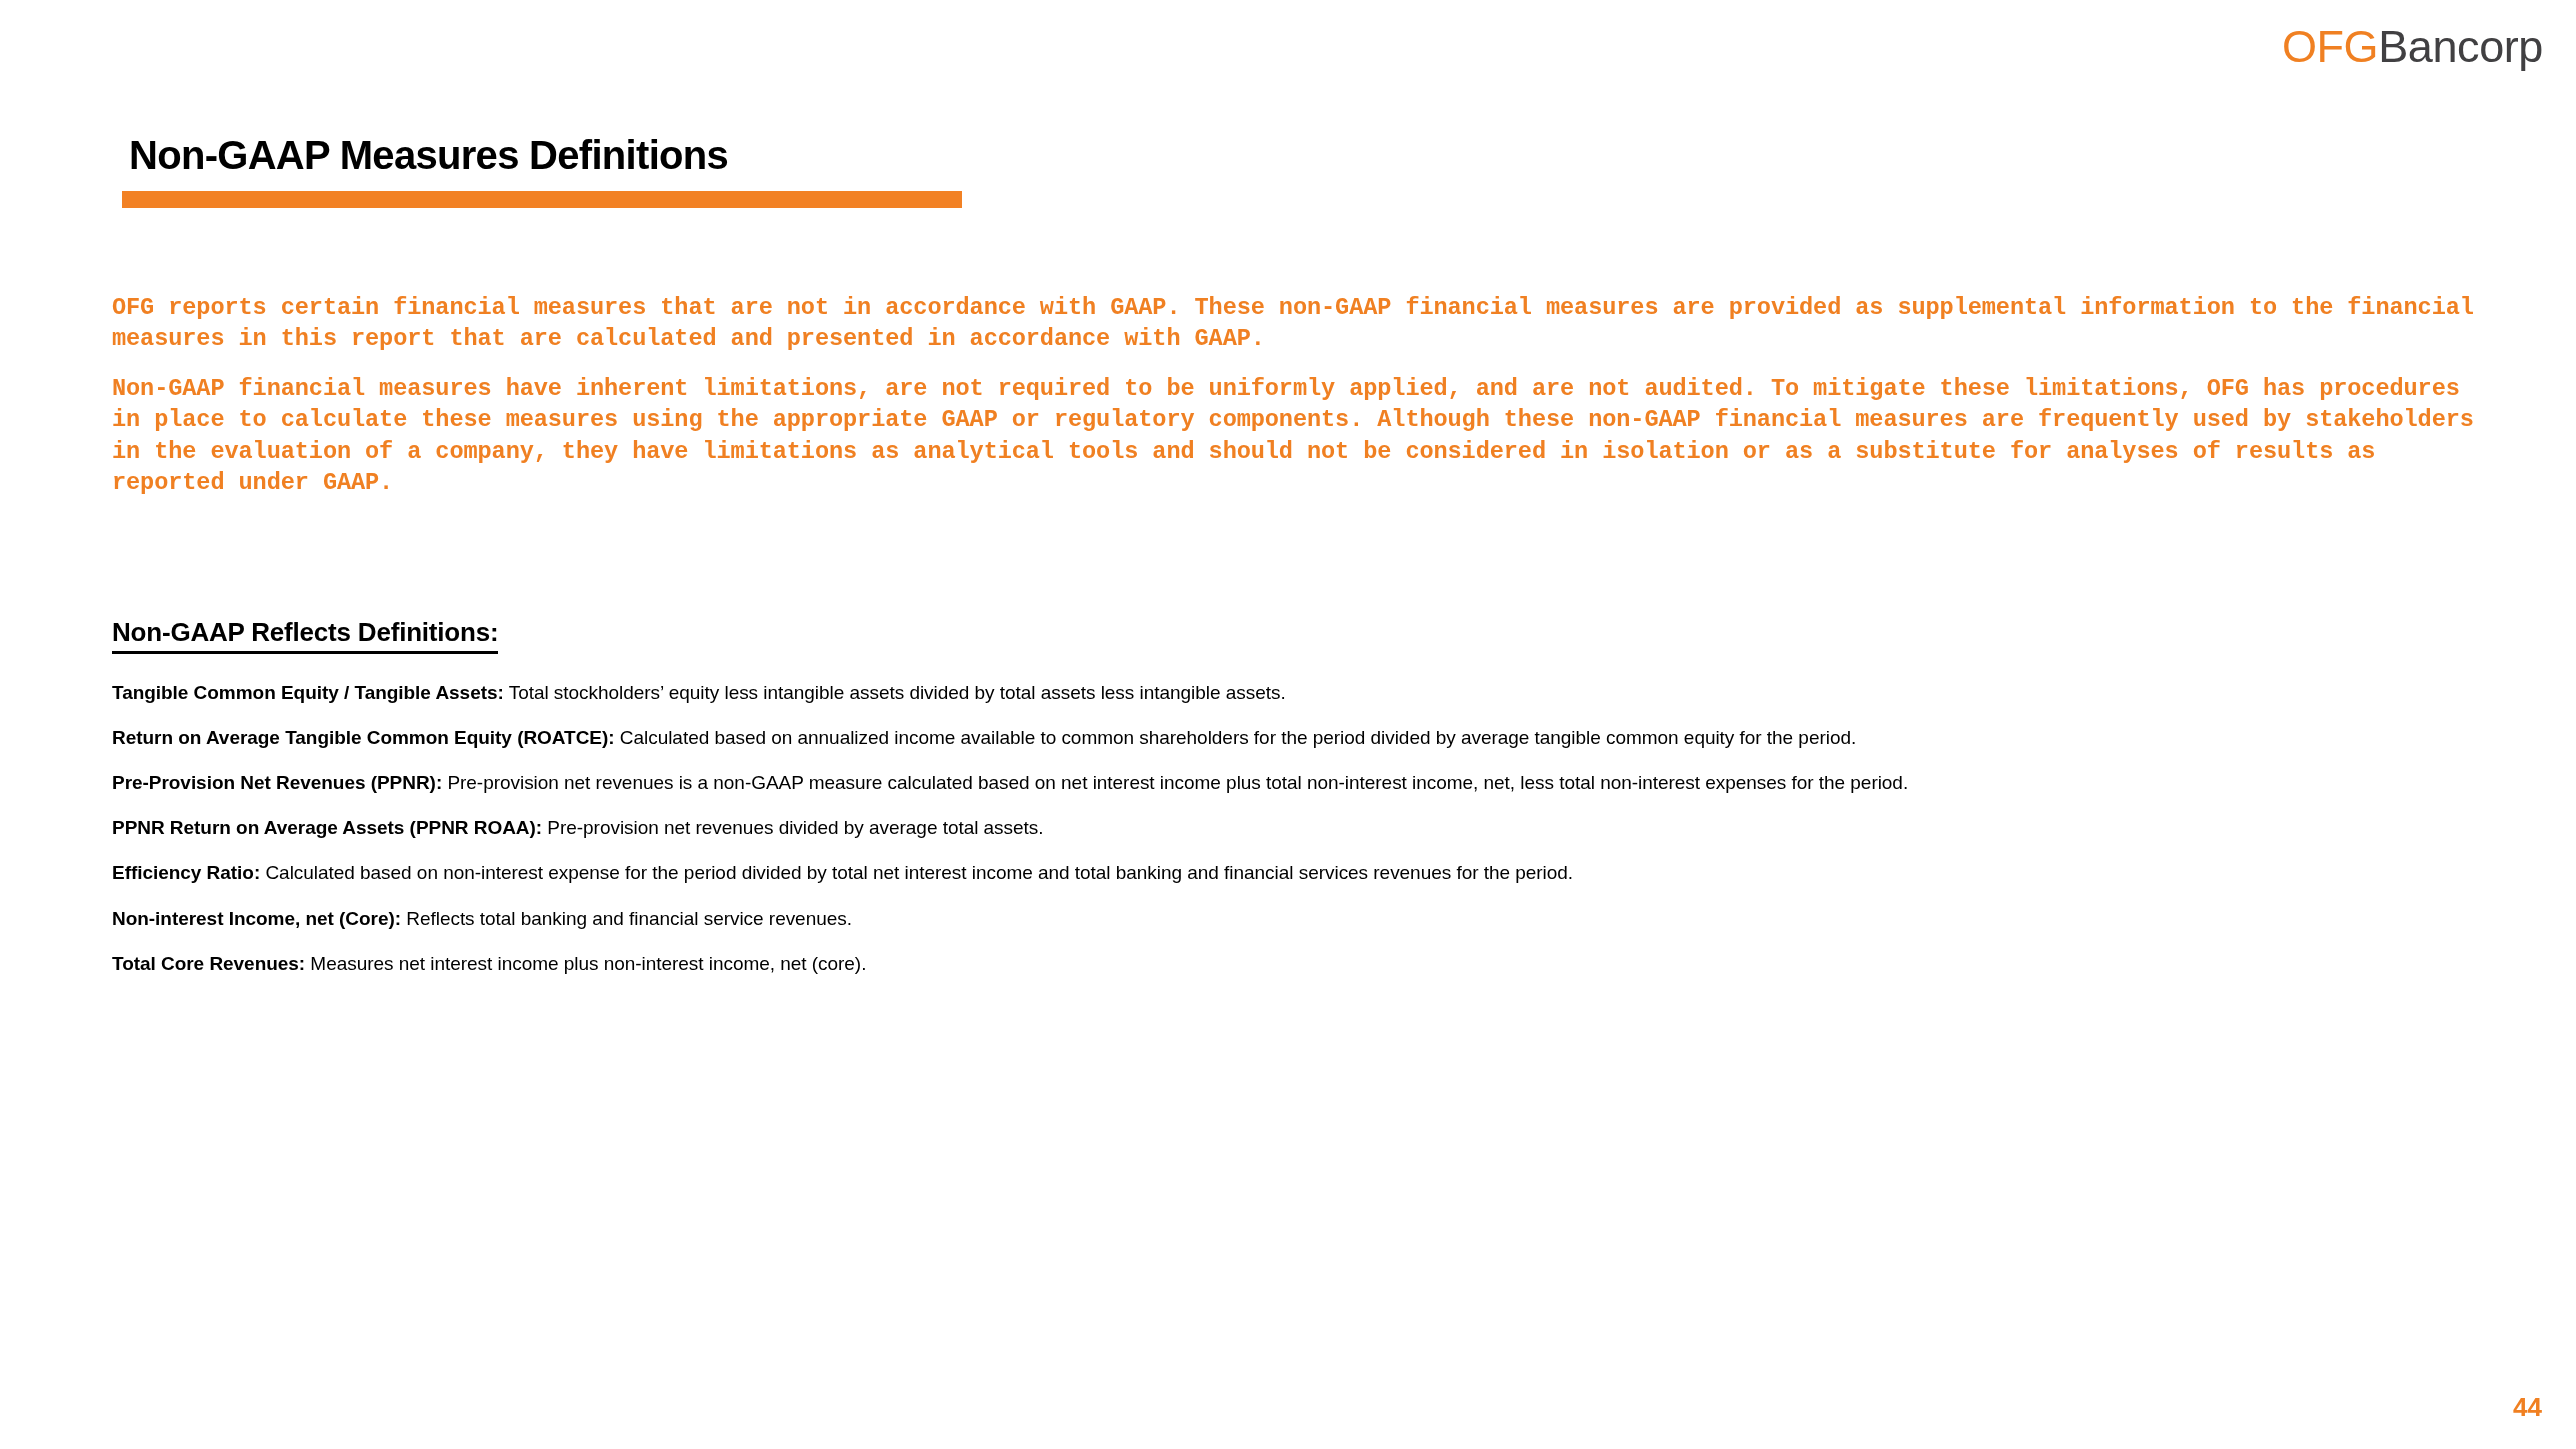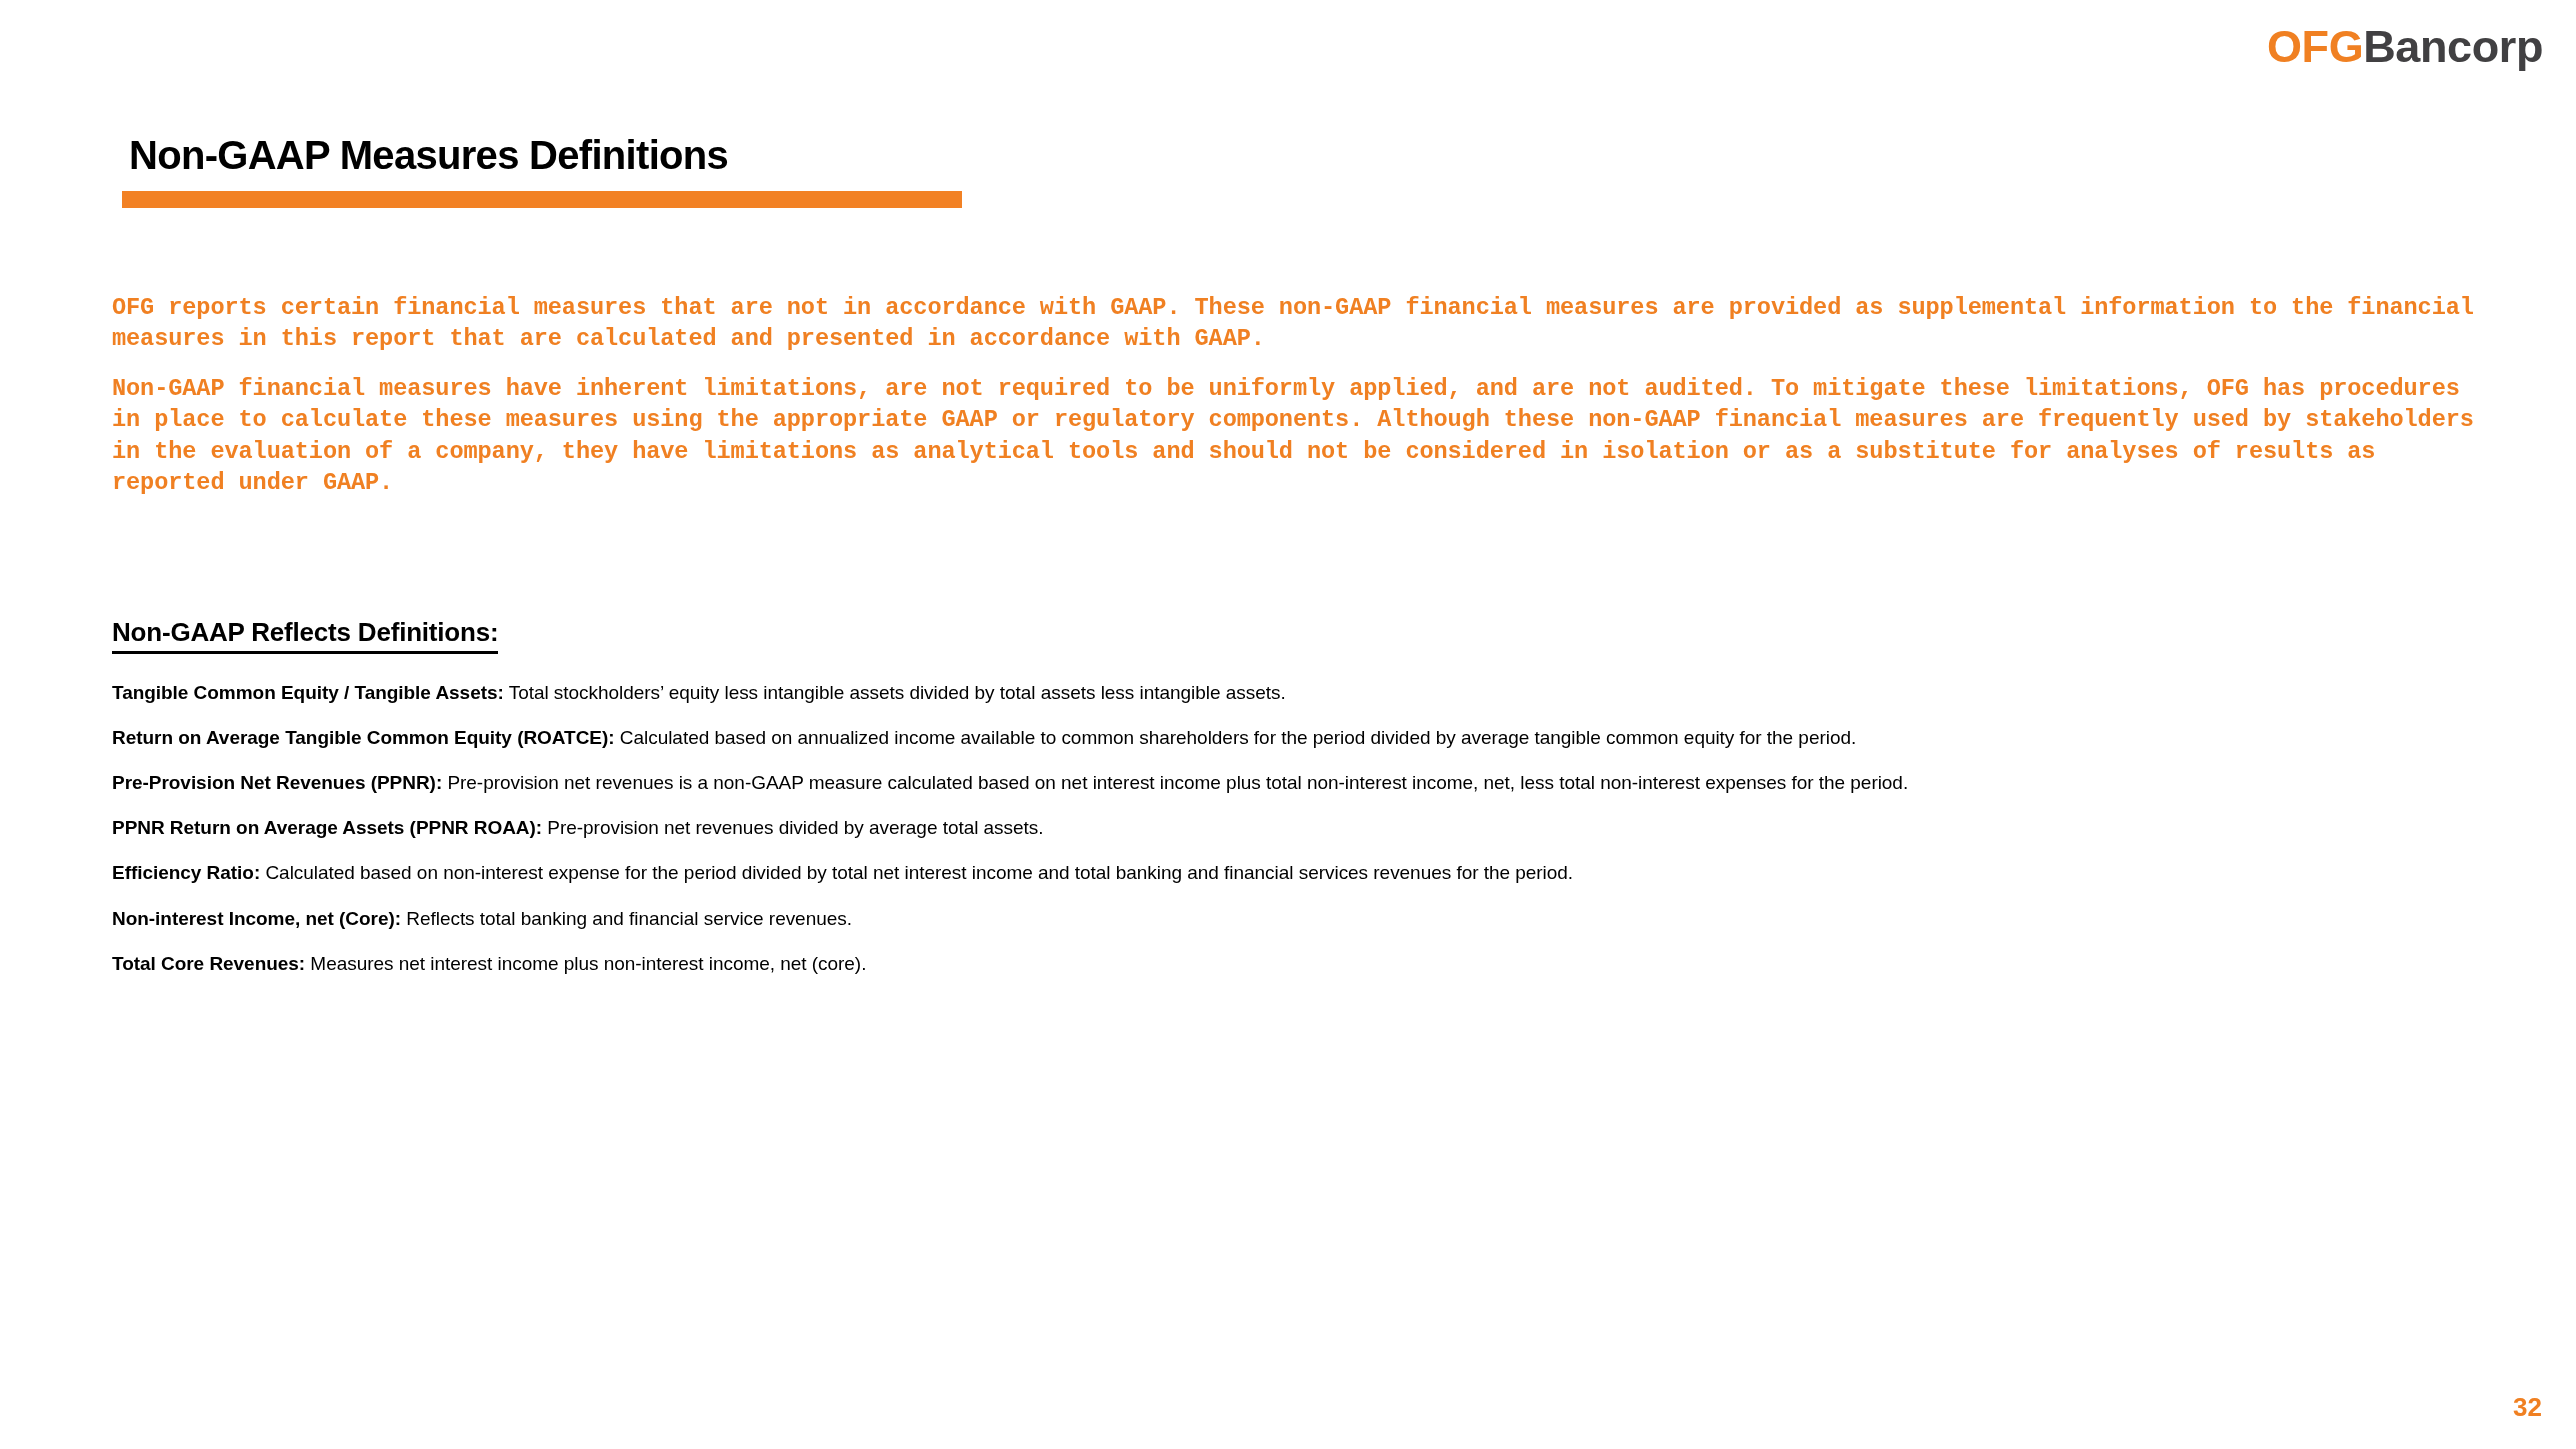--- a/index.html
+++ b/index.html
@@ -15,21 +15,21 @@
     -webkit-font-smoothing: antialiased;
     overflow: hidden;
   }
 
   
   .logo {
     position: absolute;
     top: 24px;
     right: 33px;
     font-size: 45px;
-    font-weight: bold;
+    font-weight: normal;
     letter-spacing: -0.4px;
     line-height: 1;
     white-space: nowrap;
   }
   .logo .ofg   { color: #F08022; }
   .logo .banco { color: #414042; }
 
   
   .title-block {
     position: absolute;
@@ -144,14 +144,14 @@
     <span class="def-term">Efficiency Ratio:</span><span> Calculated based on non-interest expense for the period divided by total net interest income and total banking and financial services revenues for the period.</span>
   </div>
   <div class="def-item">
     <span class="def-term">Non-interest Income, net (Core):</span><span> Reflects total banking and financial service revenues.</span>
   </div>
   <div class="def-item">
     <span class="def-term">Total Core Revenues:</span><span> Measures net interest income plus non-interest income, net (core).</span>
   </div>
 </div>
 
-<div class="page-number">32</div>
+<div class="page-number">44</div>
 
 
 </body></html>

